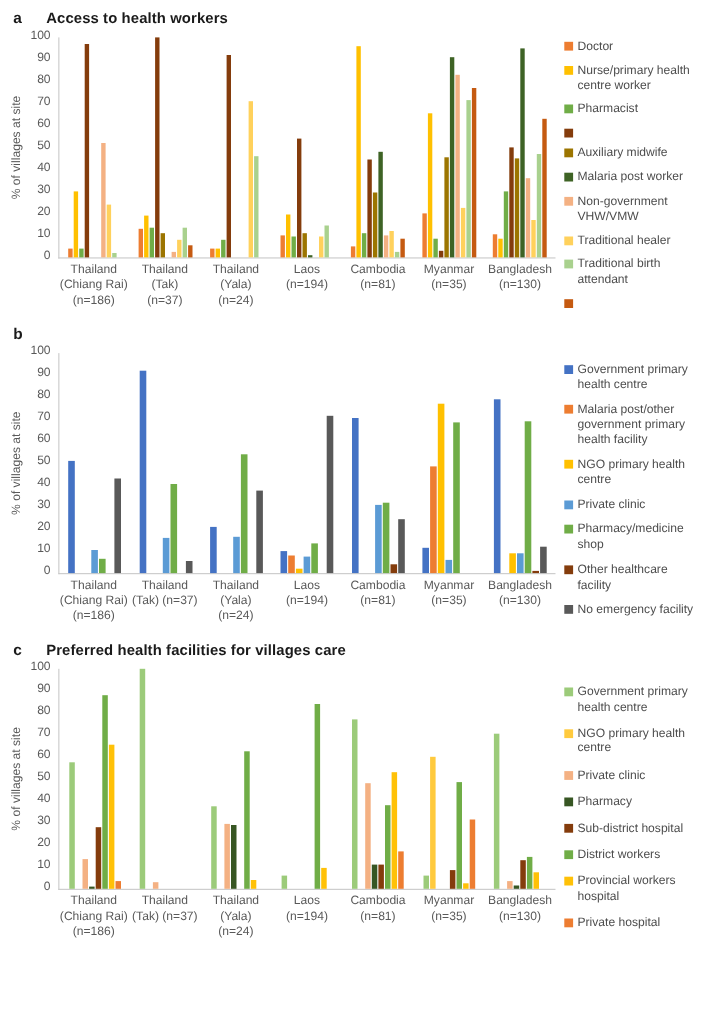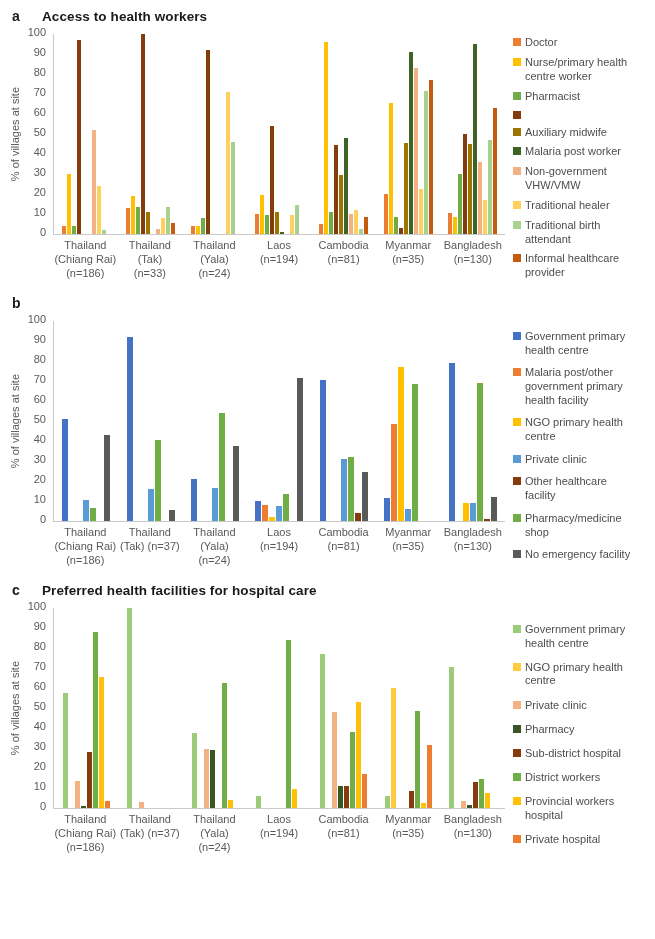--- a/index.html
+++ b/index.html
@@ -148,21 +148,21 @@
           </div>
         <div class="xlabels">
             <div class="xlabel">
               <div>Thailand</div>
               <div>(Chiang Rai)</div>
               <div>(n=186)</div>
             </div>
             <div class="xlabel">
               <div>Thailand</div>
               <div>(Tak)</div>
-              <div>(n=33)</div>
+              <div>(n=37)</div>
             </div>
             <div class="xlabel">
               <div>Thailand</div>
               <div>(Yala)</div>
               <div>(n=24)</div>
             </div>
             <div class="xlabel">
               <div>Laos</div>
               <div>(n=194)</div>
             </div>
@@ -211,21 +211,20 @@
           <div class="legend-item">
             <span class="legend-swatch" style="background: rgb(255, 209, 92);"></span>
             <span class="legend-label">Traditional healer</span>
           </div>
           <div class="legend-item">
             <span class="legend-swatch" style="background: rgb(169, 209, 142);"></span>
             <span class="legend-label">Traditional birth attendant</span>
           </div>
           <div class="legend-item">
             <span class="legend-swatch" style="background: rgb(197, 90, 17);"></span>
-            <span class="legend-label">Informal healthcare provider</span>
           </div>
         </div>
     </div>
   </div>
 
   <div class="panel p-b">
     <div class="panel-header">
       <span class="panel-letter">b</span>
     </div>
     <div class="chart-row">
@@ -355,39 +354,39 @@
           </div>
           <div class="legend-item">
             <span class="legend-swatch" style="background: rgb(255, 192, 0);"></span>
             <span class="legend-label">NGO primary health centre</span>
           </div>
           <div class="legend-item">
             <span class="legend-swatch" style="background: rgb(91, 155, 213);"></span>
             <span class="legend-label">Private clinic</span>
           </div>
           <div class="legend-item">
+            <span class="legend-swatch" style="background: rgb(112, 173, 71);"></span>
+            <span class="legend-label">Pharmacy/medicine shop</span>
+          </div>
+          <div class="legend-item">
             <span class="legend-swatch" style="background: rgb(132, 60, 12);"></span>
             <span class="legend-label">Other healthcare facility</span>
-          </div>
-          <div class="legend-item">
-            <span class="legend-swatch" style="background: rgb(112, 173, 71);"></span>
-            <span class="legend-label">Pharmacy/medicine shop</span>
           </div>
           <div class="legend-item">
             <span class="legend-swatch" style="background: rgb(89, 89, 89);"></span>
             <span class="legend-label">No emergency facility</span>
           </div>
         </div>
     </div>
   </div>
 
   <div class="panel p-c">
     <div class="panel-header">
       <span class="panel-letter">c</span>
-      <span class="panel-title">Preferred health facilities for hospital care</span>
+      <span class="panel-title">Preferred health facilities for villages care</span>
     </div>
     <div class="chart-row">
       <div class="ytitle-wrap">
         <span class="ytitle">% of villages at site</span>
       </div>
       <div class="yaxis">
           <span class="ytick" style="bottom: -4px;">0</span>
           <span class="ytick" style="bottom: 16px;">10</span>
           <span class="ytick" style="bottom: 36px;">20</span>
           <span class="ytick" style="bottom: 56px;">30</span>

